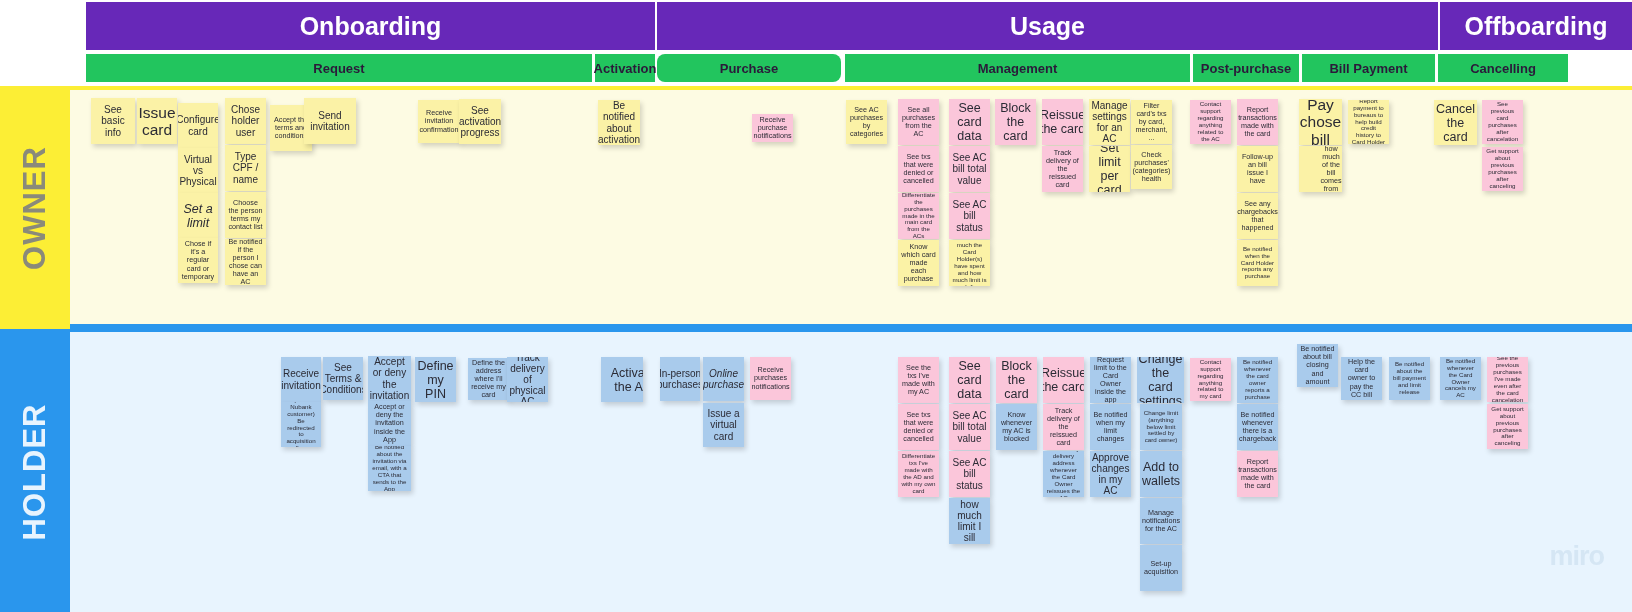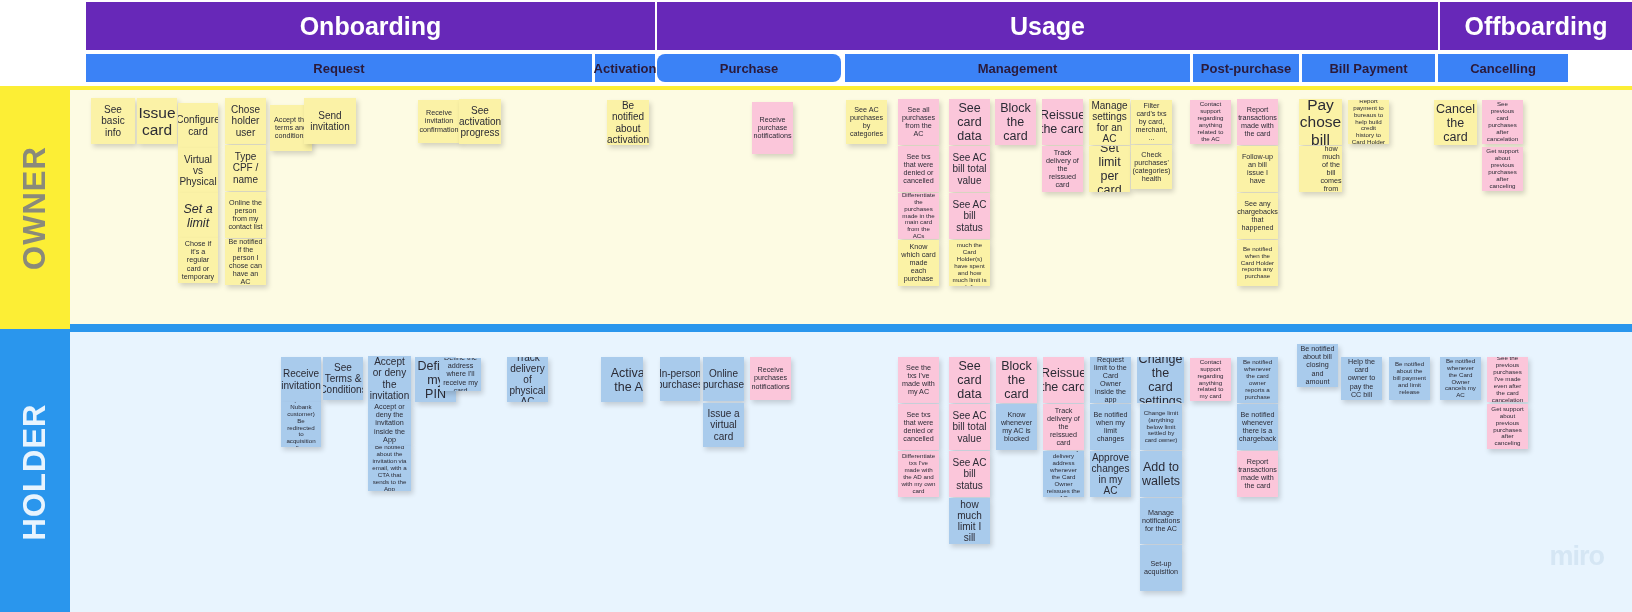--- a/index.html
+++ b/index.html
@@ -39,21 +39,21 @@
   
   .phase {
     position: absolute; top: 2px; height: 48px;
     background: #6728b8;
     color: #ffffff;
     display: flex; align-items: center; justify-content: center;
     font-weight: bold; font-size: 25px;
   }
   .stage {
     position: absolute; top: 54px; height: 28px;
-    background: #3b82f6;
+    background: #22c55e;
     color: #2b1a3a;
     display: flex; align-items: center; justify-content: center;
     font-weight: bold; font-size: 13px;
   }
 
   
   .note {
     position: absolute;
     display: flex; align-items: center; justify-content: center;
     text-align: center;
@@ -113,28 +113,28 @@
 
   <div id="owner-notes">
       <div class="note yellow fs-md" style="left: 91px; top: 98px; width: 44px; height: 46px;">See basic info</div>
       <div class="note yellow fs-xl" style="left: 137px; top: 98px; width: 40px; height: 46px;">Issue card</div>
       <div class="note yellow fs-md" style="left: 178px; top: 103px; width: 40px; height: 45px;">Configure card</div>
       <div class="note yellow fs-md" style="left: 178px; top: 148px; width: 40px; height: 45px;">Virtual vs Physical</div>
       <div class="note yellow fs-lg" style="left: 178px; top: 193px; width: 40px; height: 45px; font-style: italic;">Set a limit</div>
       <div class="note yellow fs-sm" style="left: 178px; top: 238px; width: 40px; height: 45px;">Chose if it's a regular card or temporary</div>
       <div class="note yellow fs-md" style="left: 225px; top: 98px; width: 41px; height: 46px;">Chose holder user</div>
       <div class="note yellow fs-md" style="left: 225px; top: 145px; width: 41px; height: 46px;">Type CPF / name</div>
-      <div class="note yellow fs-sm" style="left: 225px; top: 192px; width: 41px; height: 46px;">Online the person from my contact list</div>
+      <div class="note yellow fs-sm" style="left: 225px; top: 192px; width: 41px; height: 46px;">Choose the person terms my contact list</div>
       <div class="note yellow fs-sm" style="left: 225px; top: 239px; width: 41px; height: 46px;">Be notified if the person I chose can have an AC</div>
       <div class="note yellow fs-sm" style="left: 270px; top: 98px; width: 42px; height: 46px; margin-top: 7px;">Accept the terms and conditions</div>
       <div class="note yellow fs-md" style="left: 304px; top: 98px; width: 52px; height: 46px;">Send invitation</div>
       <div class="note yellow fs-sm" style="left: 418px; top: 100px; width: 42px; height: 43px;">Receive invitation confirmation</div>
       <div class="note yellow fs-md" style="left: 459px; top: 99px; width: 42px; height: 45px;">See activation progress</div>
-      <div class="note yellow fs-md" style="left: 598px; top: 100px; width: 42px; height: 45px; margin-left: 9px;">Be notified about activation</div>
-      <div class="note pink fs-sm" style="left: 752px; top: 102px; width: 41px; height: 52px;">Receive purchase notifications</div>
+      <div class="note yellow fs-md" style="left: 598px; top: 100px; width: 42px; height: 45px;">Be notified about activation</div>
+      <div class="note pink fs-sm" style="left: 752px; top: 114px; width: 41px; height: 28px;">Receive purchase notifications</div>
       <div class="note yellow fs-sm" style="left: 846px; top: 100px; width: 41px; height: 44px;">See AC purchases by categories</div>
       <div class="note pink fs-sm" style="left: 898px; top: 99px; width: 41px; height: 46px;">See all purchases from the AC</div>
       <div class="note pink fs-sm" style="left: 898px; top: 146px; width: 41px; height: 46px;">See txs that were denied or cancelled</div>
       <div class="note pink fs-xs" style="left: 898px; top: 193px; width: 41px; height: 46px;">Differentiate the purchases made in the main card from the ACs</div>
       <div class="note yellow fs-sm" style="left: 898px; top: 240px; width: 41px; height: 46px;">Know which card made each purchase</div>
       <div class="note pink fs-lg" style="left: 949px; top: 99px; width: 41px; height: 46px;">See card data</div>
       <div class="note pink fs-md" style="left: 949px; top: 146px; width: 41px; height: 46px;">See AC bill total value</div>
       <div class="note pink fs-md" style="left: 949px; top: 193px; width: 41px; height: 46px;">See AC bill status</div>
       <div class="note yellow fs-xs" style="left: 949px; top: 240px; width: 41px; height: 46px;">See how much the Card Holder(s) have spent and how much limit is left</div>
       <div class="note pink fs-lg" style="left: 995px; top: 99px; width: 41px; height: 46px;">Block the card</div>
@@ -157,25 +157,25 @@
       <div class="note pink fs-xs" style="left: 1482px; top: 147px; width: 41px; height: 44px;">Get support about previous purchases after canceling</div>
     </div>
   <div id="holder-notes">
       <div class="note blue fs-md" style="left: 281px; top: 357px; width: 40px; height: 45px;">Receive invitation</div>
       <div class="note blue fs-xs" style="left: 281px; top: 402px; width: 40px; height: 45px;">(non-Nubank customer) Be redirected to acquisition flow</div>
       <div class="note blue fs-md" style="left: 323px; top: 357px; width: 40px; height: 43px;">See Terms &amp; Conditions</div>
       <div class="note blue fs-md" style="left: 368px; top: 356px; width: 43px; height: 45px;">Accept or deny the invitation</div>
       <div class="note blue fs-sm" style="left: 368px; top: 401px; width: 43px; height: 45px;">Accept or deny the invitation inside the App</div>
       <div class="note blue fs-xs" style="left: 368px; top: 446px; width: 43px; height: 45px;">Be notified about the invitation via email, with a CTA that sends to the App</div>
       <div class="note blue fs-lg" style="left: 415px; top: 357px; width: 41px; height: 45px;">Define my PIN</div>
-      <div class="note blue fs-sm" style="left: 440px; top: 358px; width: 41px; height: 33px;">Define the address where I'll receive my card</div>
+      <div class="note blue fs-sm" style="left: 468px; top: 358px; width: 41px; height: 42px;">Define the address where I'll receive my card</div>
       <div class="note blue fs-md" style="left: 507px; top: 357px; width: 41px; height: 45px;">Track delivery of physical AC</div>
       <div class="note blue fs-lg" style="left: 601px; top: 357px; width: 42px; height: 45px; padding-left: 25px;">Activate the AC</div>
       <div class="note blue fs-md" style="left: 660px; top: 357px; width: 40px; height: 44px;">In-person purchases</div>
-      <div class="note blue fs-md" style="left: 703px; top: 357px; width: 41px; height: 44px;">Online purchase</div>
+      <div class="note blue fs-md" style="left: 703px; top: 357px; width: 41px; height: 44px; font-style: italic;">Online purchase</div>
       <div class="note blue fs-md" style="left: 703px; top: 403px; width: 41px; height: 44px;">Issue a virtual card</div>
       <div class="note pink fs-sm" style="left: 750px; top: 357px; width: 41px; height: 43px;">Receive purchases notifications</div>
       <div class="note pink fs-sm" style="left: 898px; top: 357px; width: 41px; height: 46px;">See the txs I've made with my AC</div>
       <div class="note pink fs-sm" style="left: 898px; top: 404px; width: 41px; height: 46px;">See txs that were denied or cancelled</div>
       <div class="note pink fs-xs" style="left: 898px; top: 451px; width: 41px; height: 46px;">Differentiate txs I've made with the AD and with my own card</div>
       <div class="note pink fs-lg" style="left: 949px; top: 357px; width: 41px; height: 46px;">See card data</div>
       <div class="note pink fs-md" style="left: 949px; top: 404px; width: 41px; height: 46px;">See AC bill total value</div>
       <div class="note pink fs-md" style="left: 949px; top: 451px; width: 41px; height: 46px;">See AC bill status</div>
       <div class="note blue fs-md" style="left: 949px; top: 498px; width: 41px; height: 46px;">See how much limit I sill have</div>
       <div class="note pink fs-lg" style="left: 996px; top: 357px; width: 41px; height: 46px;">Block the card</div>

